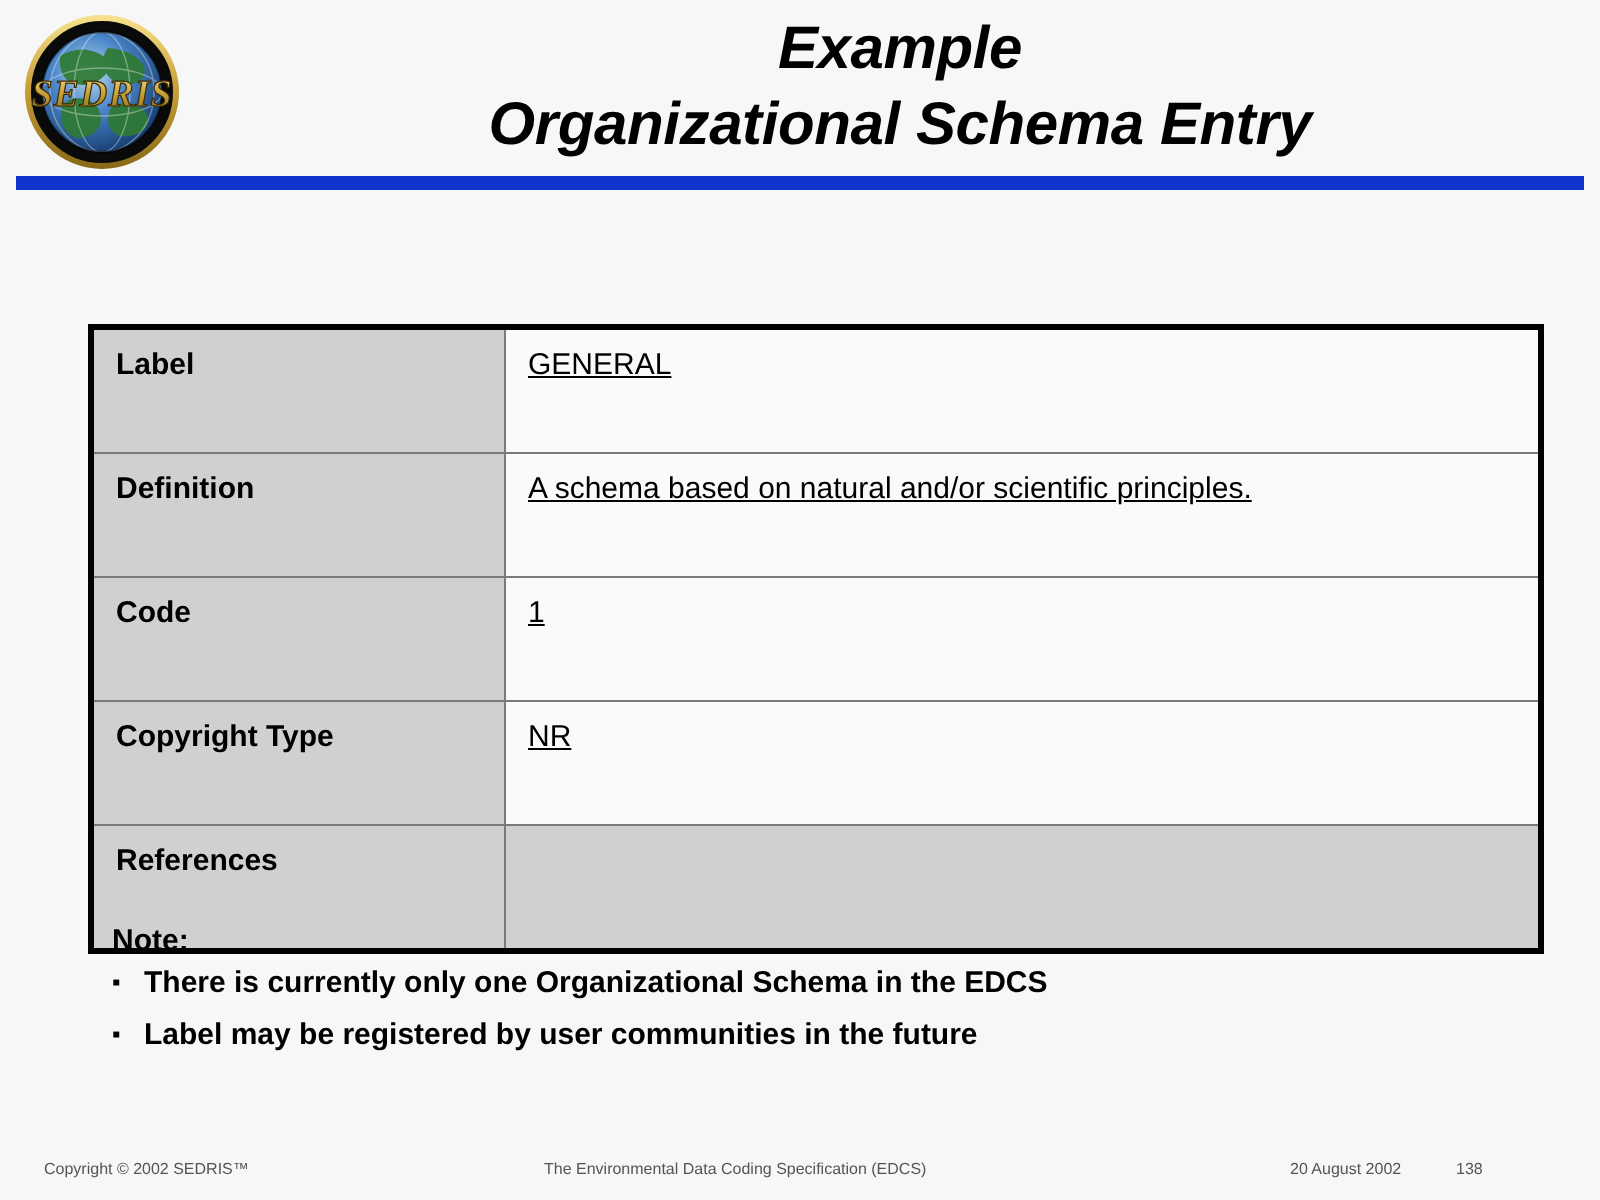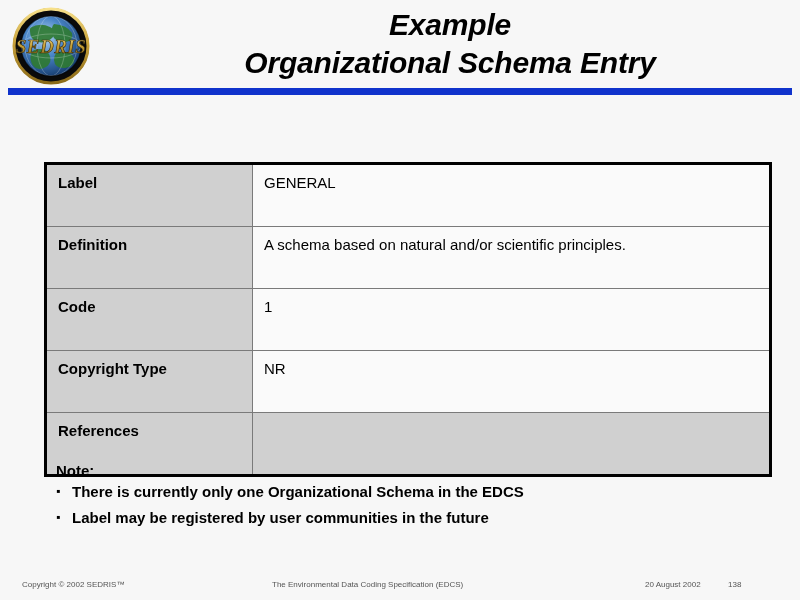--- a/index.html
+++ b/index.html
@@ -76,20 +76,21 @@
     height: 43px;
   }
   .schema-table td.key {
     width: 184px;
     background: #d0d0d0;
     font-weight: bold;
   }
   .schema-table td.val {
     background: #fafafa;
     font-weight: normal;
+    text-decoration: underline;
   }
   .schema-table td.val.empty-gray {
     background: #d0d0d0;
   }
 
   
   .note-block {
     position: absolute;
     left: 56px;
     top: 462px;

